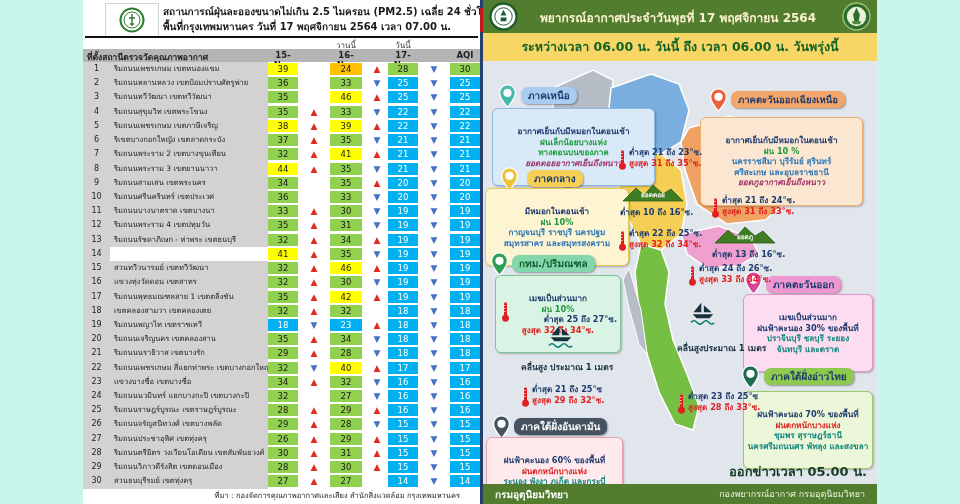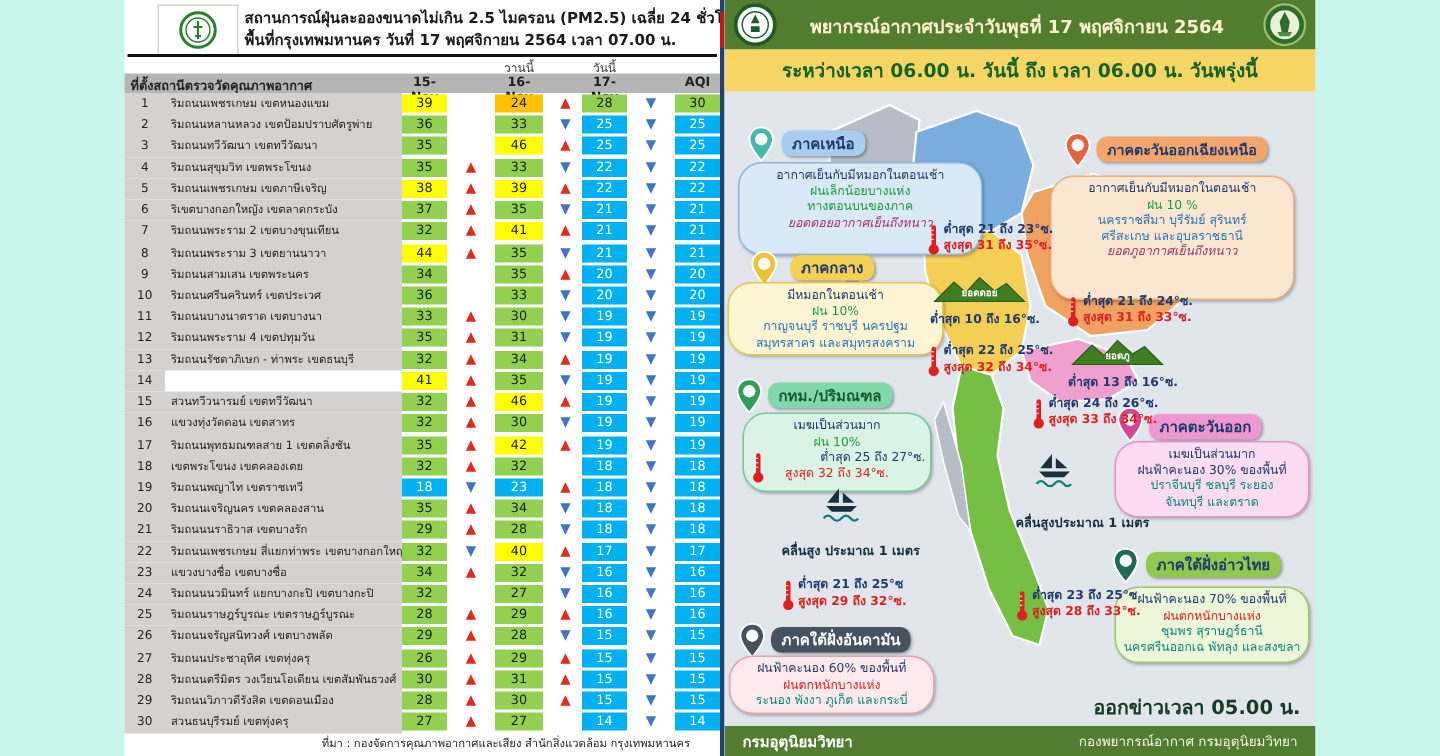--- a/index.html
+++ b/index.html
@@ -45,21 +45,21 @@
   
   .wx-panel{position:absolute;left:483px;top:0;width:394px;height:504px;background:#e1e5ec;overflow:hidden}
   .wx-head{position:absolute;left:0;top:0;width:394px;height:33px;background:#527c2e}
   .wx-head-title{position:absolute;left:40px;right:44px;top:8px;text-align:center;font-size:12px;font-weight:bold;color:#fbf3cf;white-space:nowrap}
   .wx-logo-l{position:absolute;left:6px;top:2px}
   .wx-logo-r{position:absolute;right:6px;top:2px}
   .wx-band{position:absolute;left:0;top:33px;width:394px;height:28px;background:#f8d666;text-align:center;line-height:28px;font-size:12.5px;font-weight:bold;color:#136327;white-space:nowrap}
   .wx-map{position:absolute;left:0;top:58px}
   .callout,.pin,.pill,.cbody,.temp,.peak,.wave-boat,.wave-text{position:absolute}
   .pill{border-radius:7px;padding:1px 7px;font-size:10px;font-weight:bold;white-space:nowrap;box-shadow:1px 1px 2px rgba(0,0,0,.35)}
-  .cbody{border-radius:16px;border:1.5px solid;padding:2px 3px;font-size:8.2px;font-weight:normal;text-align:center;line-height:1.28;box-shadow:1px 1px 2px rgba(0,0,0,.25);box-sizing:border-box}
+  .cbody{border-radius:6px;border:1.5px solid;padding:17px 3px;font-size:8.2px;font-weight:bold;text-align:center;line-height:1.28;box-shadow:1px 1px 2px rgba(0,0,0,.25);box-sizing:border-box}
   .cbody .ln{display:block;white-space:nowrap}
   .temp{font-size:8.2px;font-weight:bold;line-height:1.3;white-space:nowrap;padding-left:11px}
   .temp .lo{color:#1e3a6e}.temp .hi{color:#e02020}
   .temp svg{position:absolute;left:0;top:1px}
   .peak{width:66px;text-align:center}
   .peak-label{position:absolute;left:0;right:0;top:7px;font-size:6.5px;font-weight:bold;color:#fff}
   .peak-temp{margin-top:0;font-size:8.2px;font-weight:bold;color:#1e3a6e;white-space:nowrap}
   .wave-text{font-size:8.5px;font-weight:bold;color:#16303e;white-space:nowrap}
   .wx-issued{position:absolute;right:10px;top:461px;font-size:13px;font-weight:bold;color:#173a23;white-space:nowrap}
   .wx-footer{position:absolute;left:0;bottom:0;width:394px;height:20px;background:#527c2e;box-sizing:border-box;display:flex;align-items:center;justify-content:space-between;padding:0 12px}
@@ -274,21 +274,21 @@
         <span class="vbox c-v15" style="background: rgb(146, 208, 80); color: rgb(26, 26, 26);">35</span>
         <span class="vbox arr c-a1" style="color: rgb(224, 43, 32);">▲</span>
         <span class="vbox c-v16" style="background: rgb(255, 255, 0); color: rgb(26, 26, 26);">42</span>
         <span class="vbox arr c-a2" style="color: rgb(224, 43, 32);">▲</span>
         <span class="vbox c-v17" style="background: rgb(0, 176, 240); color: rgb(255, 255, 255);">19</span>
         <span class="vbox arr c-a3" style="color: rgb(68, 114, 196);">▼</span>
         <span class="vbox c-aqi" style="background: rgb(0, 176, 240); color: rgb(255, 255, 255);">19</span>
       </div>
       <div class="aq-row">
         <span class="idx">18</span>
-        <span class="st">เขตพระโขนง เขตคลองเตย</span>
+        <span class="st">เขตคลองสามวา เขตคลองเตย</span>
         <span class="vbox c-v15" style="background: rgb(146, 208, 80); color: rgb(26, 26, 26);">32</span>
         <span class="vbox arr c-a1" style="color: rgb(224, 43, 32);">▲</span>
         <span class="vbox c-v16" style="background: rgb(146, 208, 80); color: rgb(26, 26, 26);">32</span>
         <span class="vbox arr c-a2"></span>
         <span class="vbox c-v17" style="background: rgb(0, 176, 240); color: rgb(255, 255, 255);">18</span>
         <span class="vbox arr c-a3" style="color: rgb(68, 114, 196);">▼</span>
         <span class="vbox c-aqi" style="background: rgb(0, 176, 240); color: rgb(255, 255, 255);">18</span>
       </div>
       <div class="aq-row">
         <span class="idx">19</span>
@@ -524,21 +524,21 @@
       </div>
       <span class="pin" style="left: 258px; top: 365px;"><svg width="19" height="24" viewBox="0 0 24 30">
           <path d="M12 1C6 1 2 5.5 2 11c0 7 10 18 10 18s10-11 10-18C22 5.5 18 1 12 1z" fill="#1d6b52" stroke="#ffffff" stroke-width="1.6"></path>
           <circle cx="12" cy="11" r="5.2" fill="#ffffff"></circle>
         </svg></span>
       <div class="pill" style="background: rgb(143, 201, 79); color: rgb(30, 58, 110); left: 281px; top: 368px;">ภาคใต้ฝั่งอ่าวไทย</div>
       <div class="cbody" style="background: rgb(236, 246, 217); border-color: rgb(156, 201, 105); left: 260px; top: 391px; width: 130px; min-height: 51px;">
         <span class="ln" style="color: rgb(30, 58, 110);">ฝนฟ้าคะนอง 70% ของพื้นที่</span>
         <span class="ln" style="color: rgb(224, 32, 32);">ฝนตกหนักบางแห่ง</span>
         <span class="ln" style="color: rgb(17, 134, 124);">ชุมพร สุราษฎร์ธานี</span>
-        <span class="ln" style="color: rgb(17, 134, 124);">นครศรีนออกเฉ พัทลุง และสงขลา</span>
+        <span class="ln" style="color: rgb(17, 134, 124);">นครศรีมถนนศร พัทลุง และสงขลา</span>
       </div>
       <span class="pin" style="left: 9px; top: 415px;"><svg width="19" height="24" viewBox="0 0 24 30">
           <path d="M12 1C6 1 2 5.5 2 11c0 7 10 18 10 18s10-11 10-18C22 5.5 18 1 12 1z" fill="#44535f" stroke="#ffffff" stroke-width="1.6"></path>
           <circle cx="12" cy="11" r="5.2" fill="#ffffff"></circle>
         </svg></span>
       <div class="pill" style="background: rgb(68, 83, 95); color: rgb(255, 255, 255); left: 31px; top: 418px;">ภาคใต้ฝั่งอันดามัน</div>
       <div class="cbody" style="background: rgb(254, 234, 236); border-color: rgb(233, 161, 173); left: 3px; top: 437px; width: 137px; min-height: 39px;">
         <span class="ln" style="color: rgb(30, 58, 110);">ฝนฟ้าคะนอง 60% ของพื้นที่</span>
         <span class="ln" style="color: rgb(224, 32, 32);">ฝนตกหนักบางแห่ง</span>
         <span class="ln" style="color: rgb(17, 134, 124);">ระนอง พังงา ภูเก็ต และกระบี่</span>

